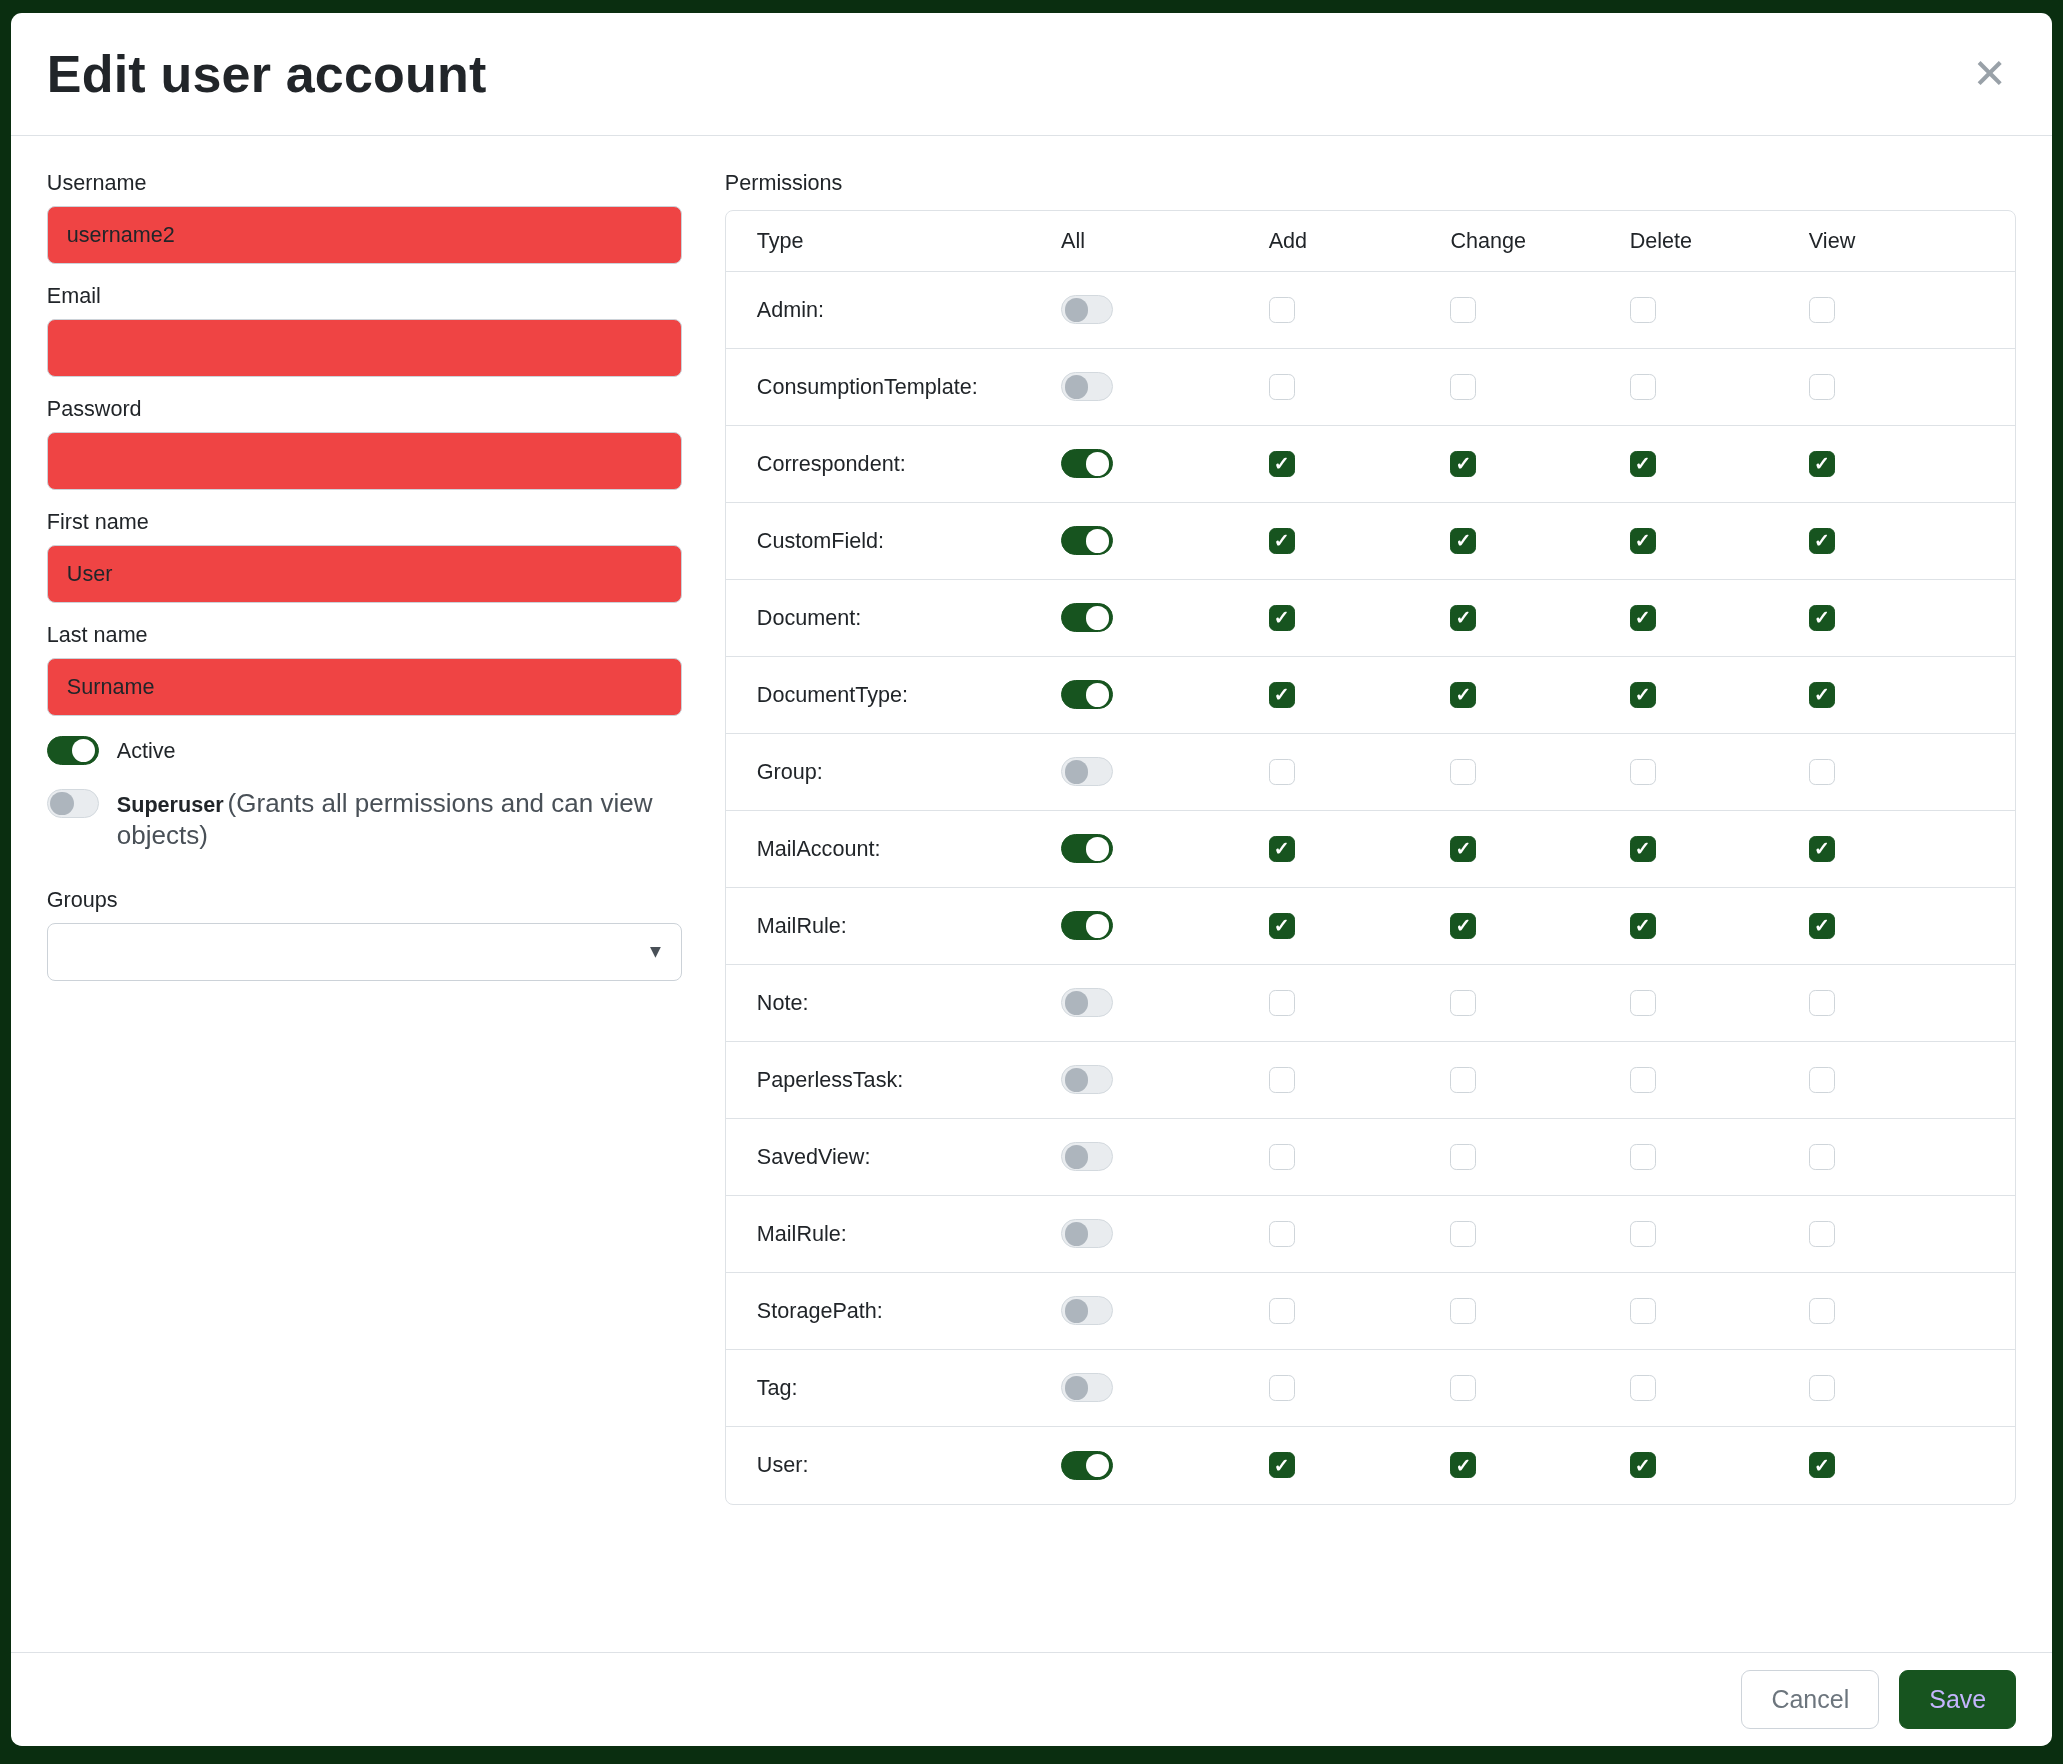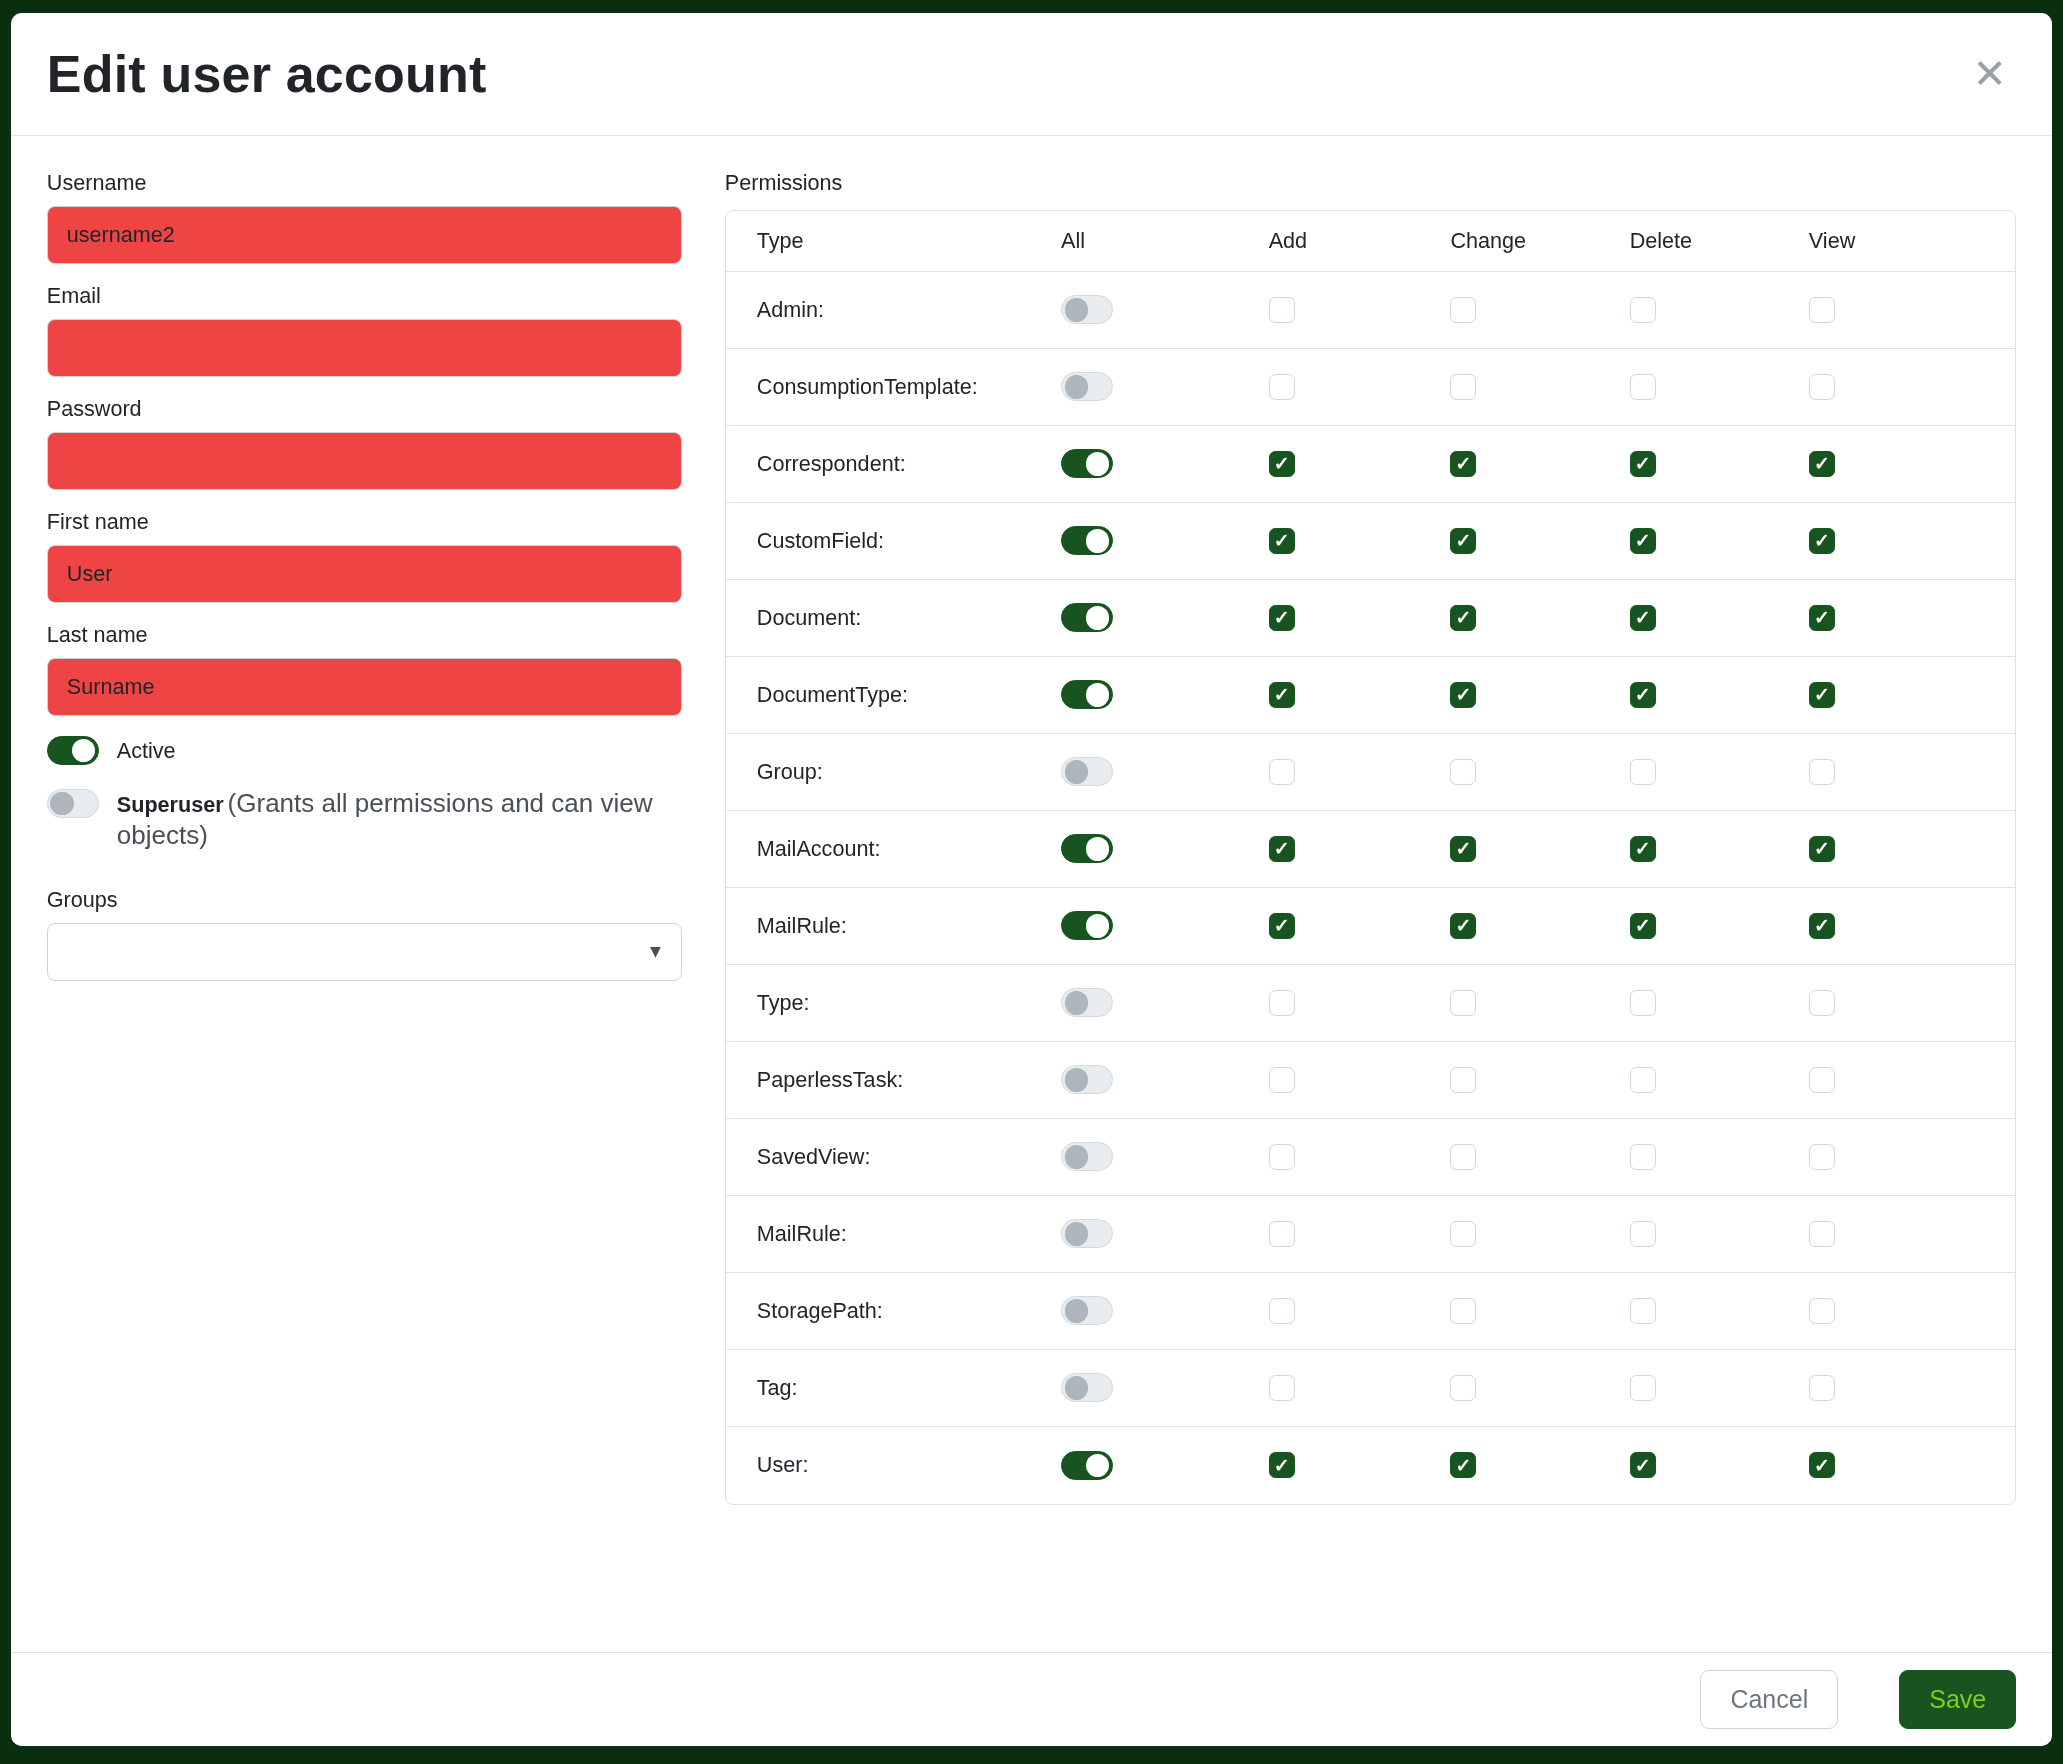--- a/index.html
+++ b/index.html
@@ -90,21 +90,21 @@
   
   .modal-footer{
     flex:0 0 auto;border-top:0.9px solid var(--border);
     padding:17px 36px;display:flex;justify-content:flex-end;align-items:center;gap:20px;
   }
   .btn{
     height:59px;padding:0 29px;border-radius:9px;font-size:25px;cursor:pointer;
     font-family:"Liberation Sans", sans-serif;
   }
   .btn.cancel{background:#fff;border:0.9px solid #ced4da;color:var(--muted);}
-  .btn.save{background:var(--accent);border:0.9px solid var(--accent);color:#84cc16;margin-left:41px;}
+  .btn.save{background:var(--accent);border:0.9px solid var(--accent);color:#c4b5fd;}
 </style>
 </head>
 <body>
 
 <div class="modal">
 
   <div class="modal-header">
     <h1 class="modal-title">Edit user account</h1>
     <button class="close-btn"><span>✕</span></button>
   </div>
@@ -350,21 +350,21 @@
     <div class="cell">
                 <span class="checkbox checked">✓</span>
               </div>
     <div class="cell">
                 <span class="checkbox checked">✓</span>
               </div>
   </div>
 
   <div class="perm-row">
     <div class="cell type">
-                <span>Type:</span>
+                <span>Note:</span>
               </div>
     <div class="cell">
                 <span class="switch off"></span>
               </div>
     <div class="cell">
                 <span class="checkbox"></span>
               </div>
     <div class="cell">
                 <span class="checkbox"></span>
               </div>

